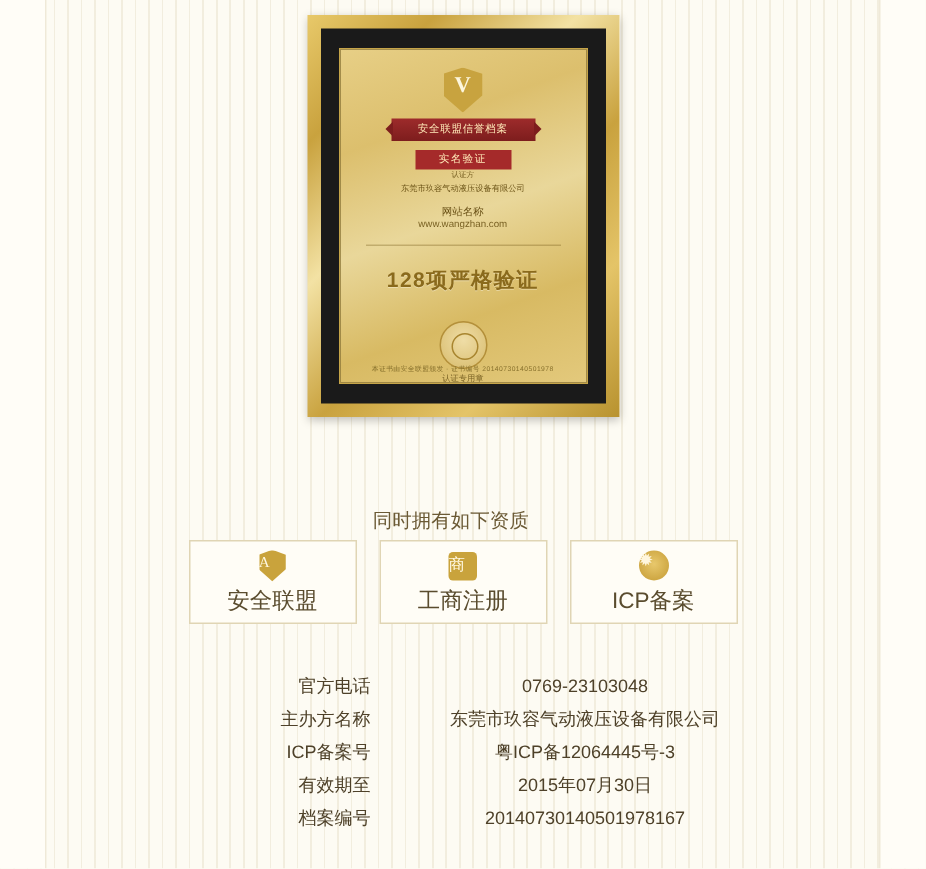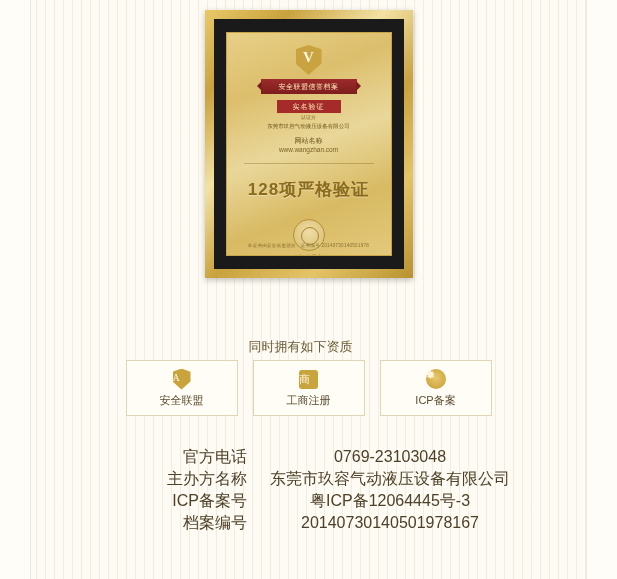--- a/index.html
+++ b/index.html
@@ -92,21 +92,21 @@
   .divider-line{
     width:130px;height:1px;margin:10px auto 6px;
     background:rgba(120,95,30,0.35);
   }
   .cert-line{font-size:5.5px;line-height:9px;color:#6d5518;}
   .cert-line.small{font-size:5px;color:#7a6224;}
   .cert-site{font-size:7px;margin-top:5px;color:#6a5116;}
   .cert-url{font-size:6.5px;color:#7a6224;}
   .cert-big{
     margin-top:14px;
-    font-size:17px;font-weight:bold;letter-spacing:1px;
+    font-size:14px;font-weight:bold;letter-spacing:1px;
     color:#8a6a1c;
     text-shadow:0 1px 0 rgba(255,255,255,0.35);
   }
   .seal{
     margin:18px auto 0;
     width:30px;height:30px;border-radius:50%;
     border:1px solid #b4903a;
     background:radial-gradient(circle at 50% 40%,#efdda6,#d7bb6b);
     position:relative;
   }
@@ -161,29 +161,29 @@
   }
   .ic-star{
     width:20px;height:20px;border-radius:50%;
     background:radial-gradient(circle at 50% 45%,#e8c86c,#c49a33);
     position:relative;
   }
   .ic-star:after{
     content:"✹";position:absolute;left:0;right:0;top:-1px;
     font-size:12px;color:#fff6dd;
   }
-  .badge-label{font-size:11px;color:#5a4c2e;}
+  .badge-label{font-size:15px;color:#5a4c2e;}
 
   
   .info{
     position:absolute;left:0;right:0;top:446px;
   }
   .row{
     display:flex;justify-content:center;
-    font-size:16px;line-height:22px;
+    font-size:12px;line-height:22px;
     color:#4e4129;
   }
   .row .k{
     width:145px;text-align:right;padding-right:18px;
     color:#4e4129;
   }
   .row .v{
     width:250px;text-align:center;color:#4e4129;
   }
 </style>
@@ -246,18 +246,22 @@
     </div>
     <div class="row">
       <div class="k">主办方名称</div>
       <div class="v">东莞市玖容气动液压设备有限公司</div>
     </div>
     <div class="row">
       <div class="k">ICP备案号</div>
       <div class="v">粤ICP备12064445号-3</div>
     </div>
     <div class="row">
+      <div class="k">有效期至</div>
+      <div class="v">2015年07月30日</div>
+    </div>
+    <div class="row">
       <div class="k">档案编号</div>
       <div class="v">20140730140501978167</div>
     </div>
   </div>
 
 </div>
 
 </body></html>

